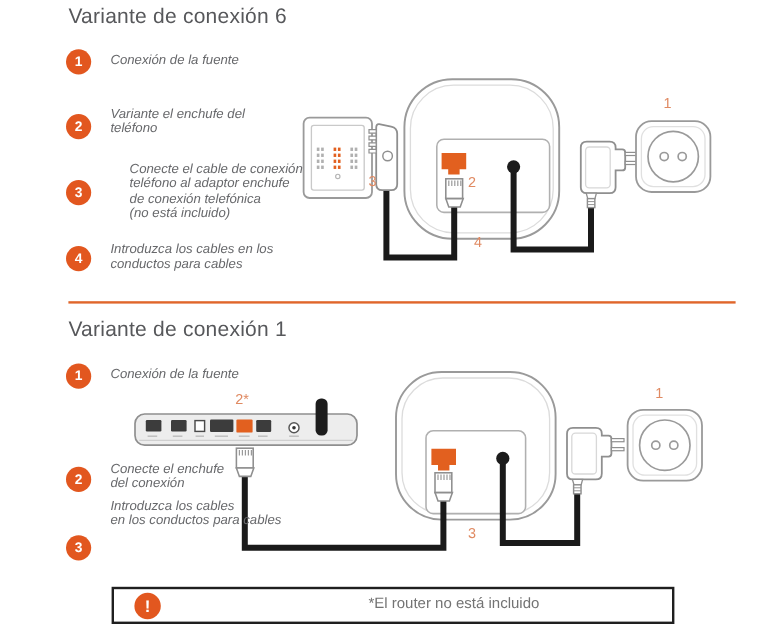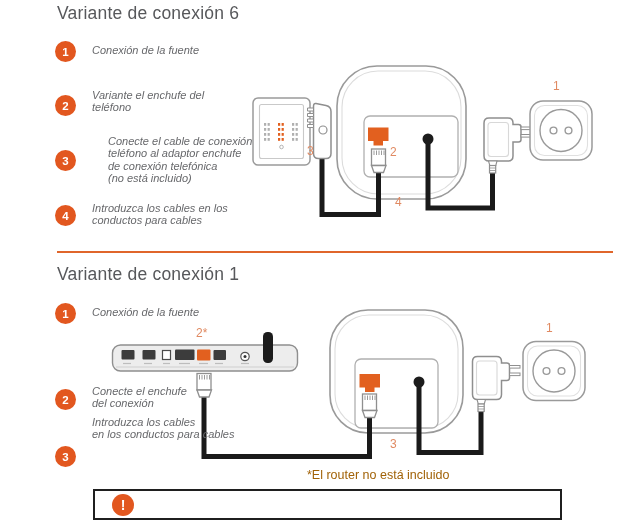--- a/index.html
+++ b/index.html
@@ -4,21 +4,21 @@
 <style>
   html,body{margin:0;padding:0;}
   body{width:640px;height:524px;position:relative;background:#fff;overflow:hidden;
        font-family:"Liberation Sans",sans-serif;}
   .title{position:absolute;font-size:17.5px;color:#57585b;letter-spacing:.2px;}
   .badge{position:absolute;width:21px;height:21px;border-radius:50%;background:#e2571f;
          color:#fff;font-size:11.5px;font-weight:700;display:flex;align-items:center;justify-content:center;}
   .step-text{position:absolute;font-size:11px;line-height:12.4px;color:#67686b;white-space:pre-line;font-style:italic;}
   .divider{position:absolute;height:2px;background:#e0662b;}
   .dlabel{position:absolute;font-size:12px;color:#e08a62;}
-  .note{position:absolute;font-size:12.5px;color:#a16207;}
+  .note{position:absolute;font-size:12.5px;color:#737373;margin-top:28px;}
   .warnbox{position:absolute;left:93px;top:489px;width:469px;height:31px;
            border:2px solid #1f1f1f;box-sizing:border-box;}
   .warnicon{position:absolute;left:17px;top:3px;width:22px;height:22px;border-radius:50%;
             background:#e2571f;color:#fff;font-weight:700;font-size:14px;
             display:flex;align-items:center;justify-content:center;}
   .warntext{position:absolute;left:45px;top:2px;font-size:11px;line-height:11.8px;
             color:#4e4e4e;white-space:pre-wrap;}
   svg.diagram{position:absolute;left:0;top:0;pointer-events:none;}
 </style>
 </head>

